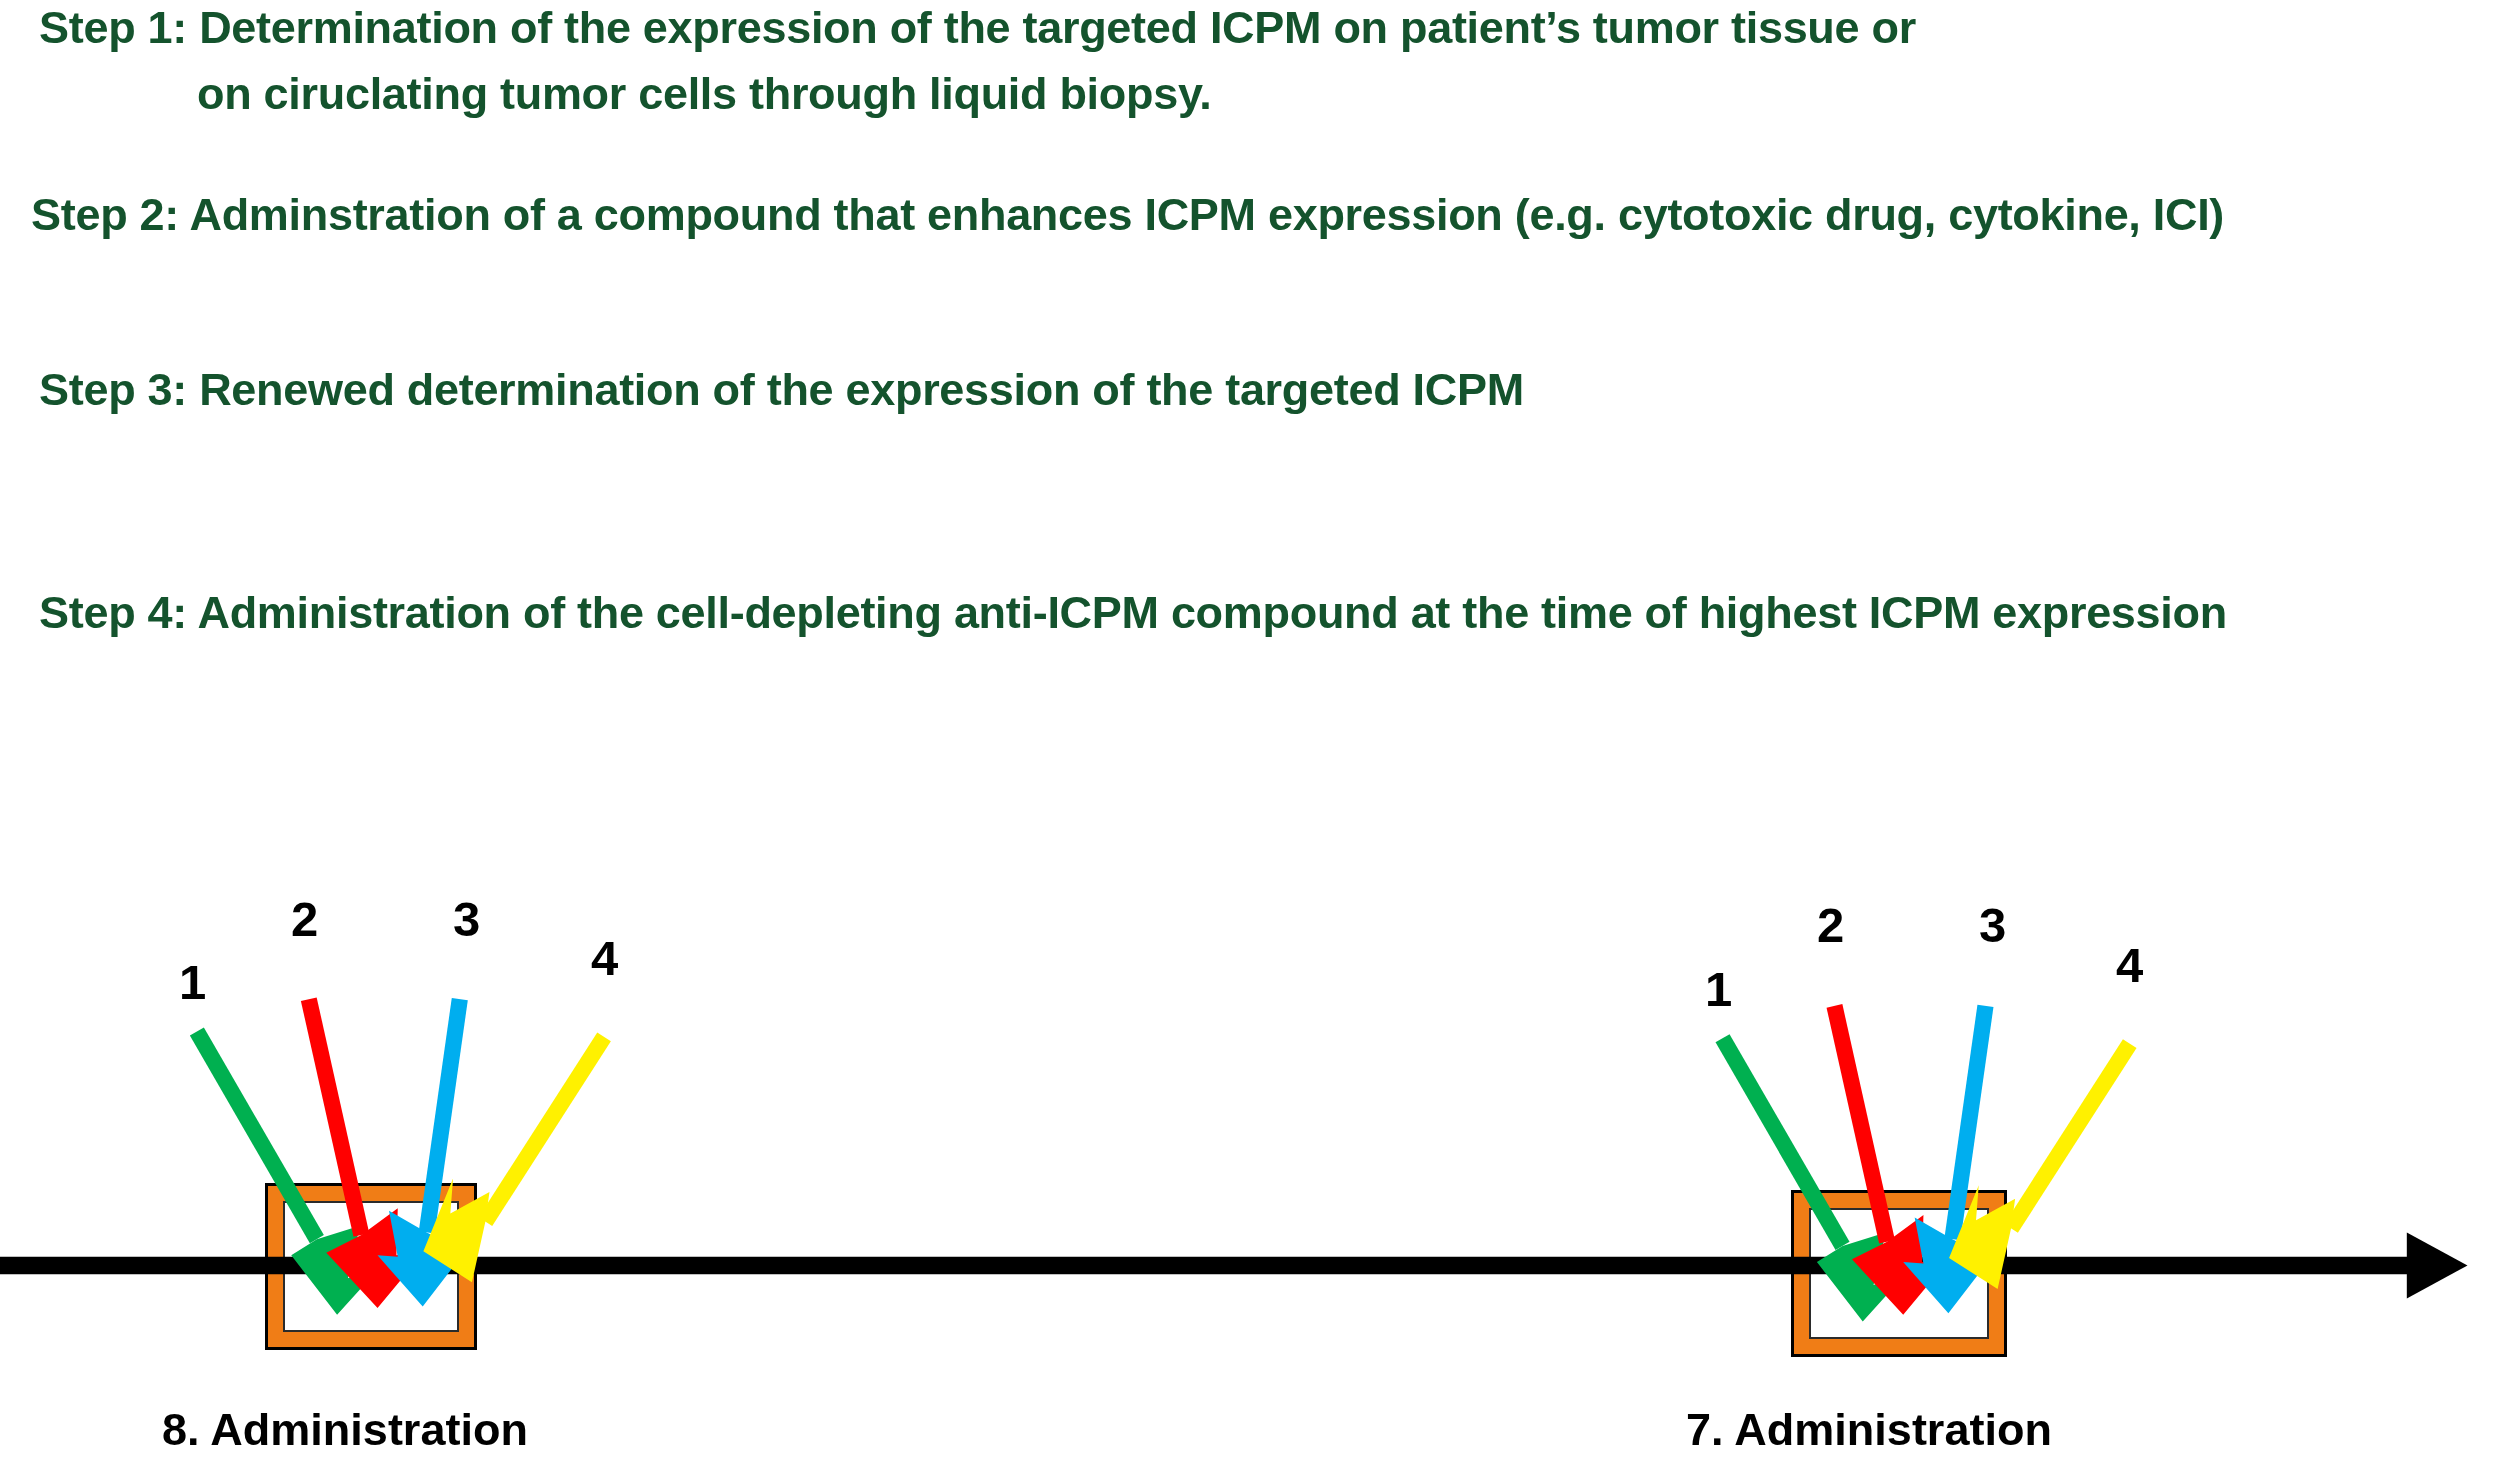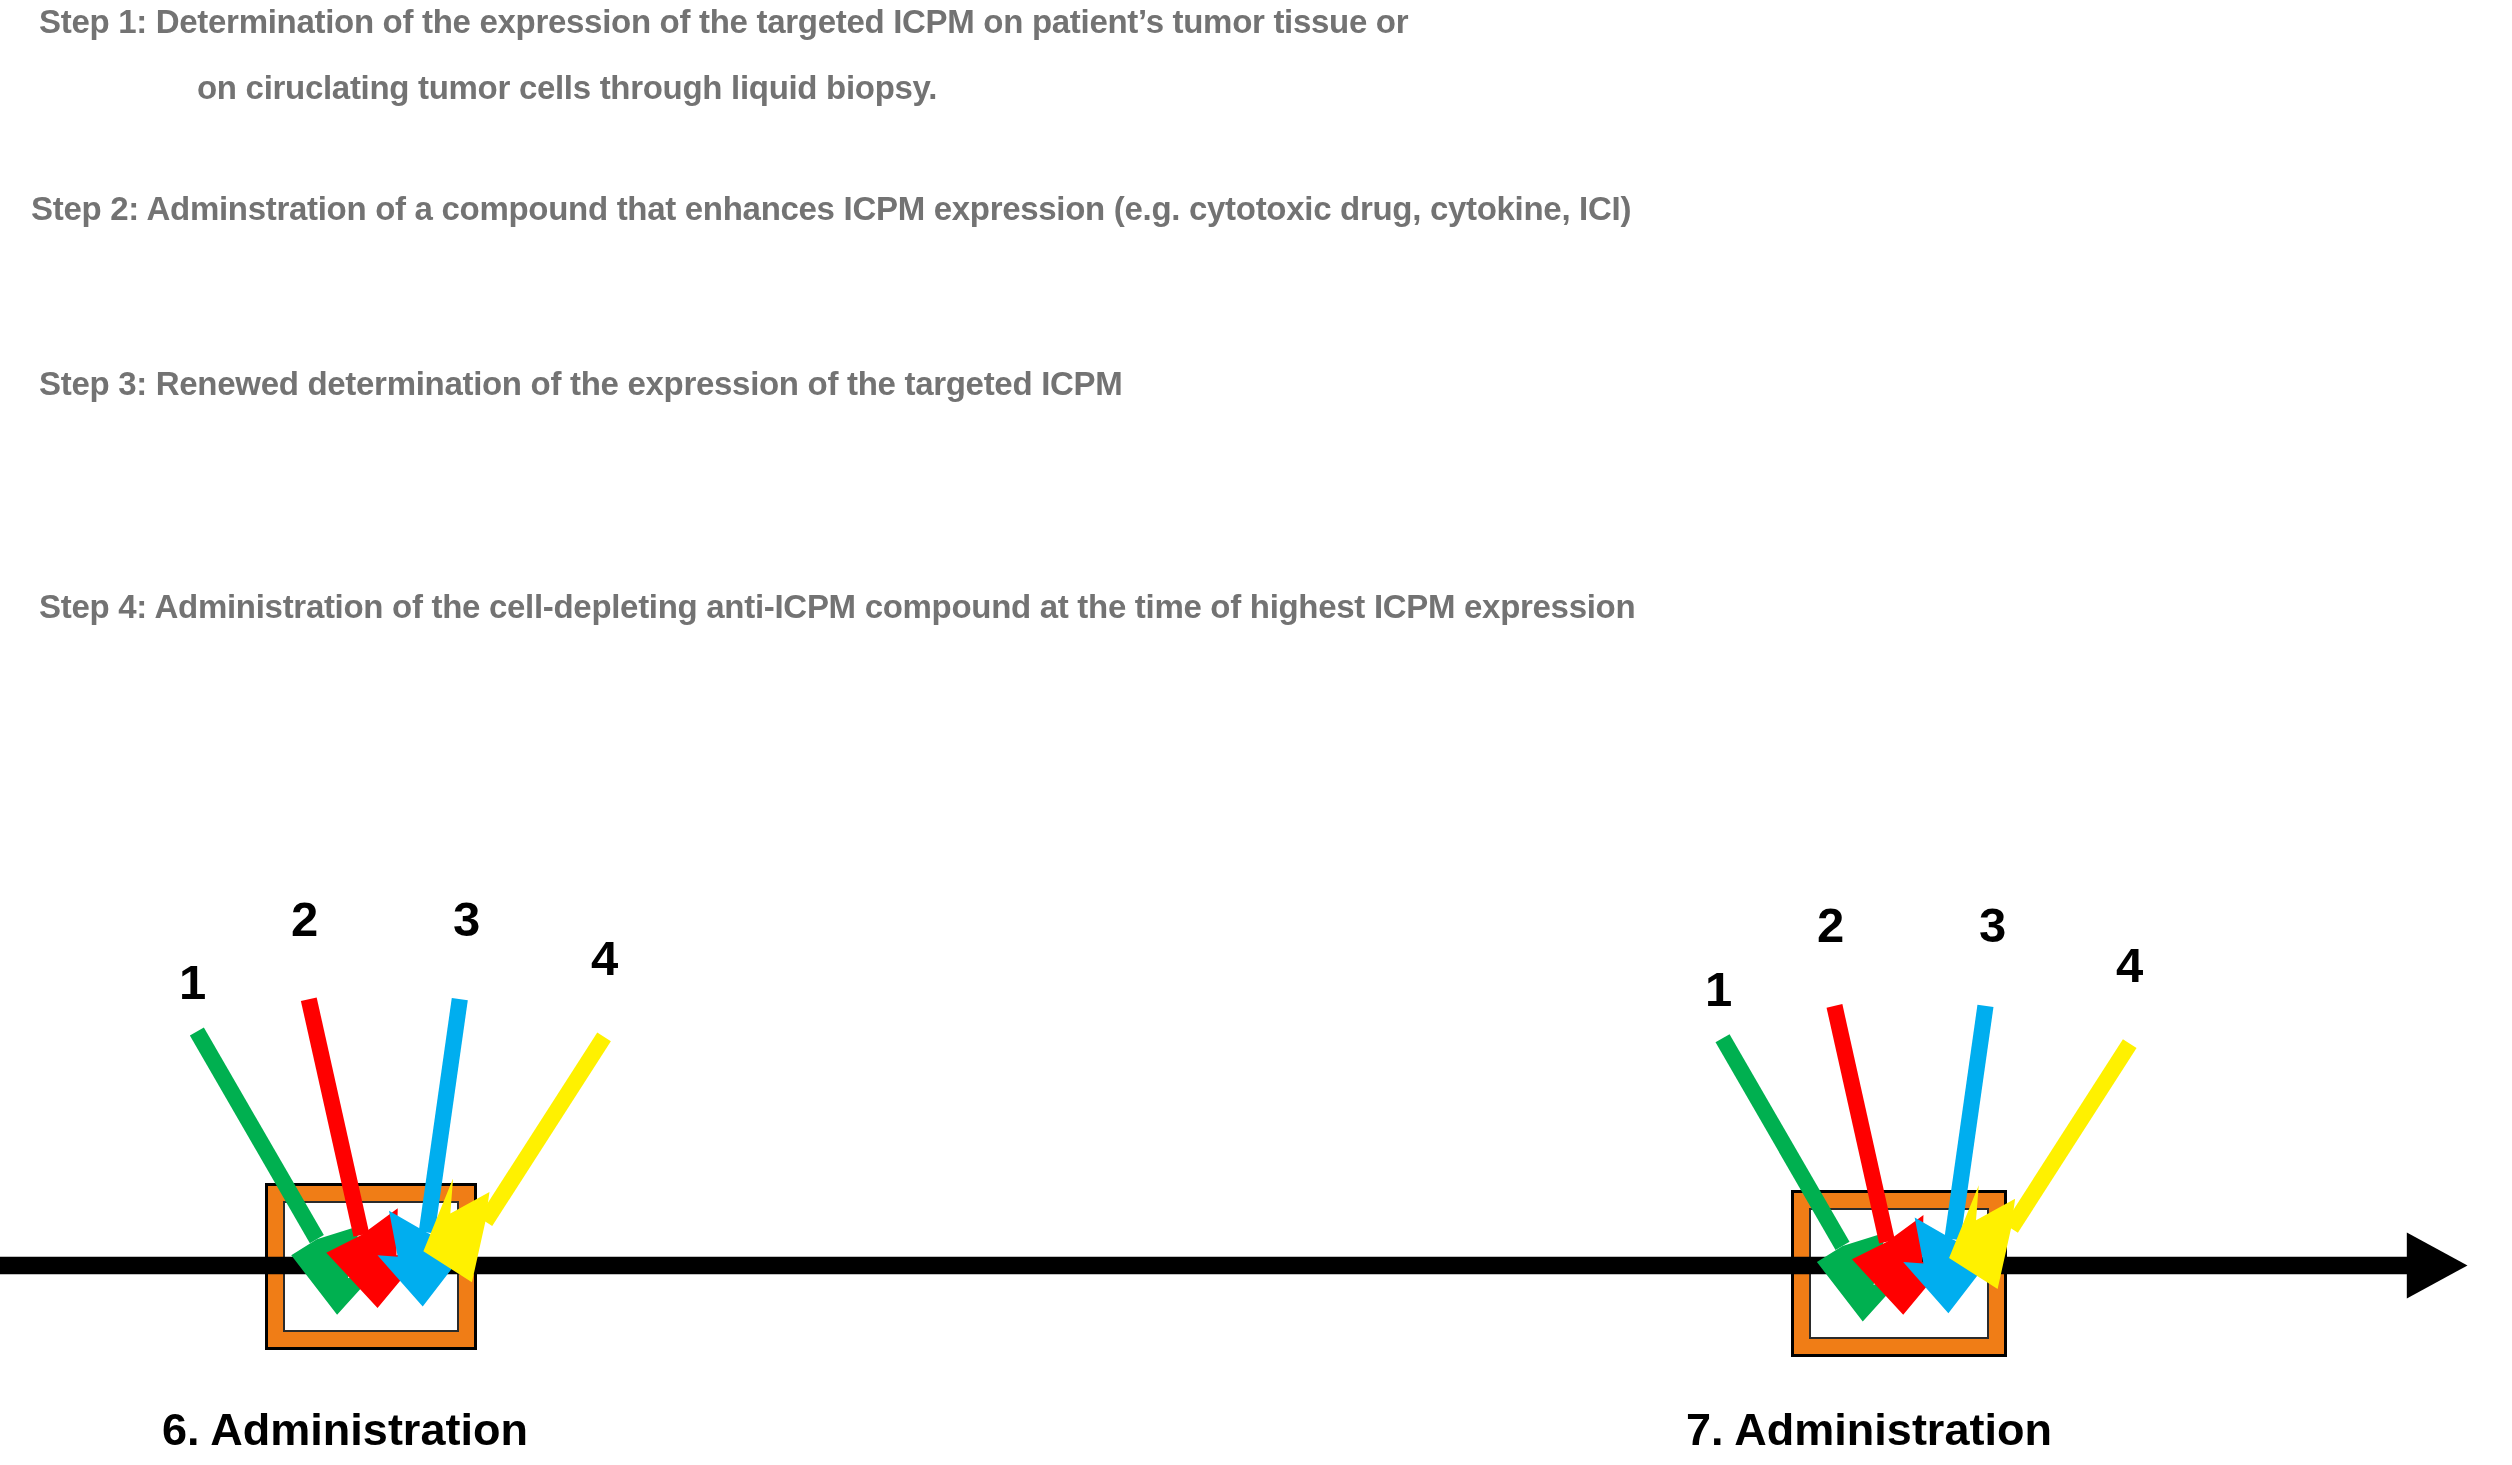--- a/index.html
+++ b/index.html
@@ -19,24 +19,24 @@
   
   .steps {
     position: absolute;
     left: 0;
     top: 0;
     width: 2512px;
   }
   .step-line {
     position: absolute;
     font-weight: bold;
-    color: #737373;
+    color: #14532d;
     white-space: nowrap;
     letter-spacing: -0.3px;
-    font-size: 33px;
+    font-size: 45px;
     line-height: 1.0;
   }
   .step-1a { left: 39px;  top: 5.4px;  }
   .step-1b { left: 197px; top: 71px; }
   .step-2  { left: 31px;  top: 192px; }
   .step-3  { left: 39px;  top: 367px; }
   .step-4  { left: 39px;  top: 550px; margin-top: 40px; }
 
   
   .timeline-svg {
@@ -167,17 +167,17 @@
   <div class="arrow-num" style="left:179px;  top:958px;">1</div>
   <div class="arrow-num" style="left:291px;  top:895px;">2</div>
   <div class="arrow-num" style="left:453px;  top:895px;">3</div>
   <div class="arrow-num" style="left:591px;  top:934px;">4</div>
 
   <div class="arrow-num" style="left:1705px; top:965px;">1</div>
   <div class="arrow-num" style="left:1817px; top:901px;">2</div>
   <div class="arrow-num" style="left:1979px; top:901px;">3</div>
   <div class="arrow-num" style="left:2116px; top:941px;">4</div>
 
-  <div class="admin-caption cap-1">6. Administration</div>
+  <div class="admin-caption cap-1">8. Administration</div>
   <div class="admin-caption cap-2">7. Administration</div>
 
 </div>
 
 
 </body></html>

